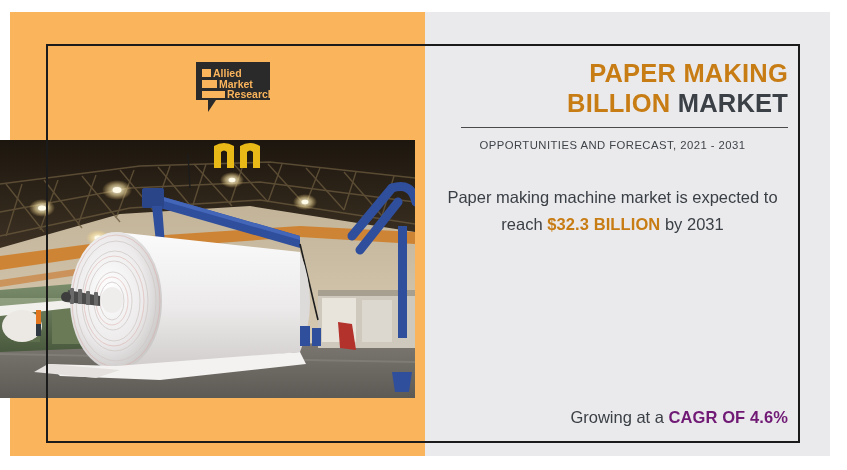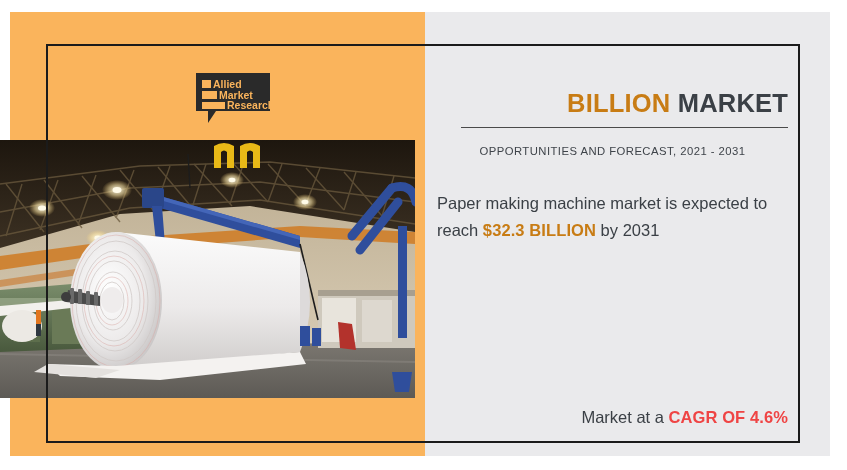--- a/index.html
+++ b/index.html
@@ -38,21 +38,21 @@
     width:754px;height:399px;
     border:2px solid #1b1b1b;
     box-sizing:border-box;
     pointer-events:none;
     z-index:6;
   }
 
   
   .logo-wrap{
     position:absolute;
-    left:196px;top:73px;
+    left:196px;top:62px;
     width:74px;height:50px;
     z-index:4;
   }
   .logo-wrap svg{display:block;width:74px;height:50px;}
 
   
   .photo{
     position:absolute;
     left:0px;top:140px;
     width:415px;height:258px;
@@ -89,47 +89,47 @@
     height:1px;
     background:#4a4a4a;
     margin:9px 0 0 24px;
   }
 
   .subtitle{
     text-align:center;
     font-size:11.3px;
     letter-spacing:.45px;
     color:#3f444a;
-    margin:17px 0 0 0;
+    margin:11px 0 0 0;
     white-space:nowrap;
   }
 
   .stat-block{
     margin-top:33px;
-    text-align:left;
+    text-align:center;
     font-size:16.5px;
     line-height:1.62;
     color:#3b4046;
   }
   .stat-block .hl{
     color:#c87c14;
     font-weight:bold;
     letter-spacing:.1px;
   }
 
   .cagr-block{
     margin-top:auto;
     text-align:right;
     font-size:16.5px;
     line-height:1.62;
     color:#3b4046;
     padding-bottom:6px;
   }
   .cagr-block .hl{
-    color:#ef4444;
+    color:#701a75;
     font-weight:bold;
     letter-spacing:.1px;
   }
   .cagr-years{display:block;}
 </style>
 </head>
 <body>
 
 <div class="infographic">
 
@@ -305,32 +305,32 @@
 
       <path d="M392 232 L412 232 L409 252 L395 252 Z" fill="#2f4e9c"></path>
 
       <rect x="0" y="0" width="415" height="258" fill="none"></rect>
     </svg>
   </div>
 
   <div class="content">
 
     <h1 class="title">
-      <br>
+      <span class="hl">PAPER MAKING</span><br>
       <span class="hl">BILLION</span>
       <span class="plain">MARKET</span>
     </h1>
 
     <div class="title-rule"></div>
 
     <div class="subtitle">OPPORTUNITIES AND FORECAST, 2021 - 2031</div>
 
     <div class="stat-block">
       <span>Paper making machine market is expected to reach </span><span class="hl">$32.3 BILLION</span><span> by 2031</span>
     </div>
 
     <div class="cagr-block">
-      <span>Market at a </span><span class="hl">CAGR OF 4.6%</span>
+      <span>Growing at a </span><span class="hl">CAGR OF 4.6%</span>
     </div>
 
   </div>
 
 </div>
 
 </body></html>

